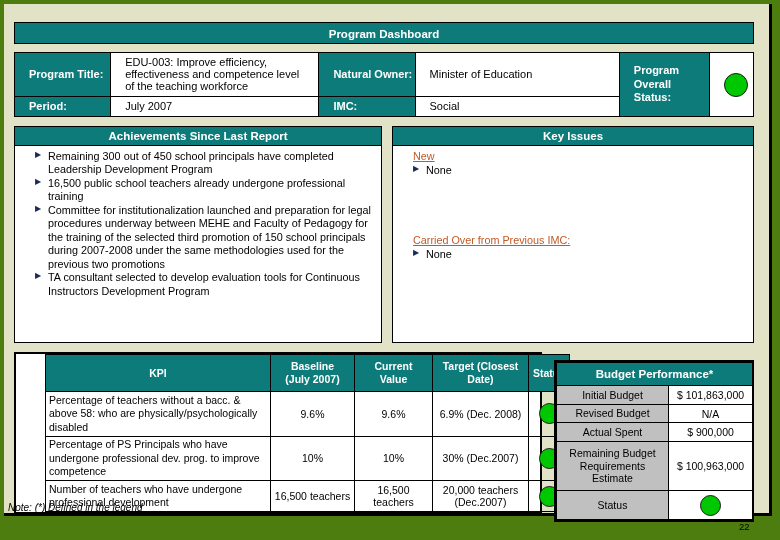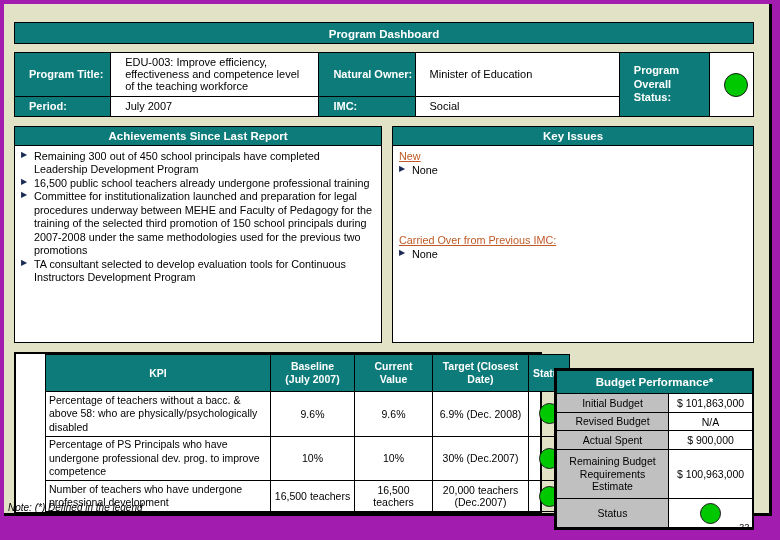--- a/index.html
+++ b/index.html
@@ -5,21 +5,21 @@
   html, body {
     margin: 0; padding: 0;
     width: 780px; height: 540px;
     background: #ffffff;
     font-family: "Liberation Sans", sans-serif;
     overflow: hidden;
   }
   #slide {
     position: relative;
     width: 780px; height: 540px;
-    background: #a21caf;
+    background: #4d7c0f;
     box-sizing: border-box;
   }
   
   .canvas {
     position: absolute;
     left: 4px; top: 4px;
     width: 768px; height: 512px;
     background: #E2E2C6;
     border-right: 3px solid #000000;
     border-bottom: 3px solid #000000;
@@ -86,21 +86,21 @@
 
   
   #ach-panel { left: 14px; top: 126px; width: 368px; height: 217px; }
   #key-panel { left: 392px; top: 126px; width: 362px; height: 217px; }
   .panel-head {
     height: 19px; line-height: 19px;
     font-size: 11.5px;
     border-bottom: 1px solid #000;
   }
   .panel-body {
-    padding: 4px 6px 4px 6px;
+    padding: 4px 6px 4px 20px;
     font-size: 10.8px;
     color: #000;
     line-height: 1.25;
   }
   ul.bul {
     list-style: none;
     margin: 0; padding: 0;
   }
   ul.bul > li {
     position: relative;
@@ -151,21 +151,21 @@
     text-align: center;
     height: 34px;
     line-height: 1.2;
   }
   #kpi-table td.kpi-name { text-align: left; line-height: 1.28; }
   #kpi-table td.ctr { text-align: center; }
 
   
   #budget-wrap {
     position: absolute;
-    left: 554px; top: 368px;
+    left: 554px; top: 360px;
     width: 200px; height: 162px;
     border: 2px solid #000;
     background: #fff;
     box-sizing: border-box;
   }
   #budget-table {
     width: 100%; height: 100%;
     border-collapse: collapse;
     table-layout: fixed;
     font-size: 10.5px;

